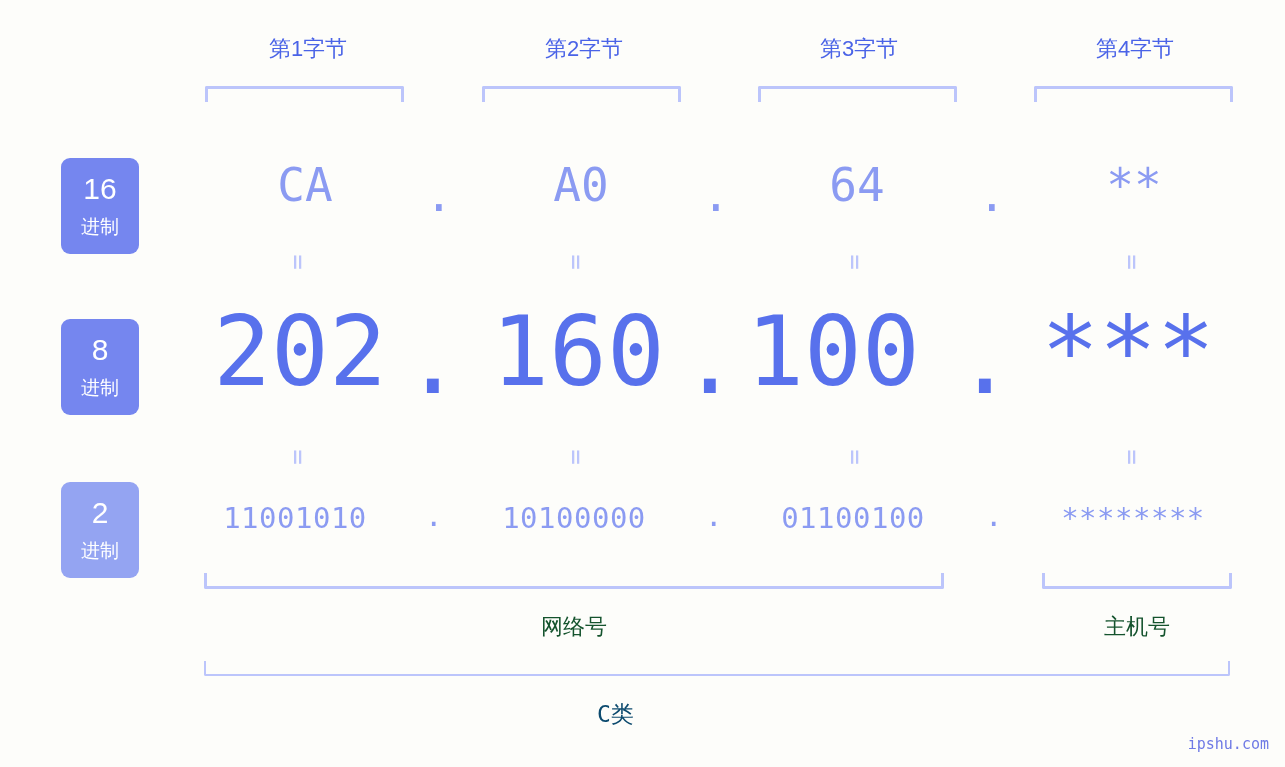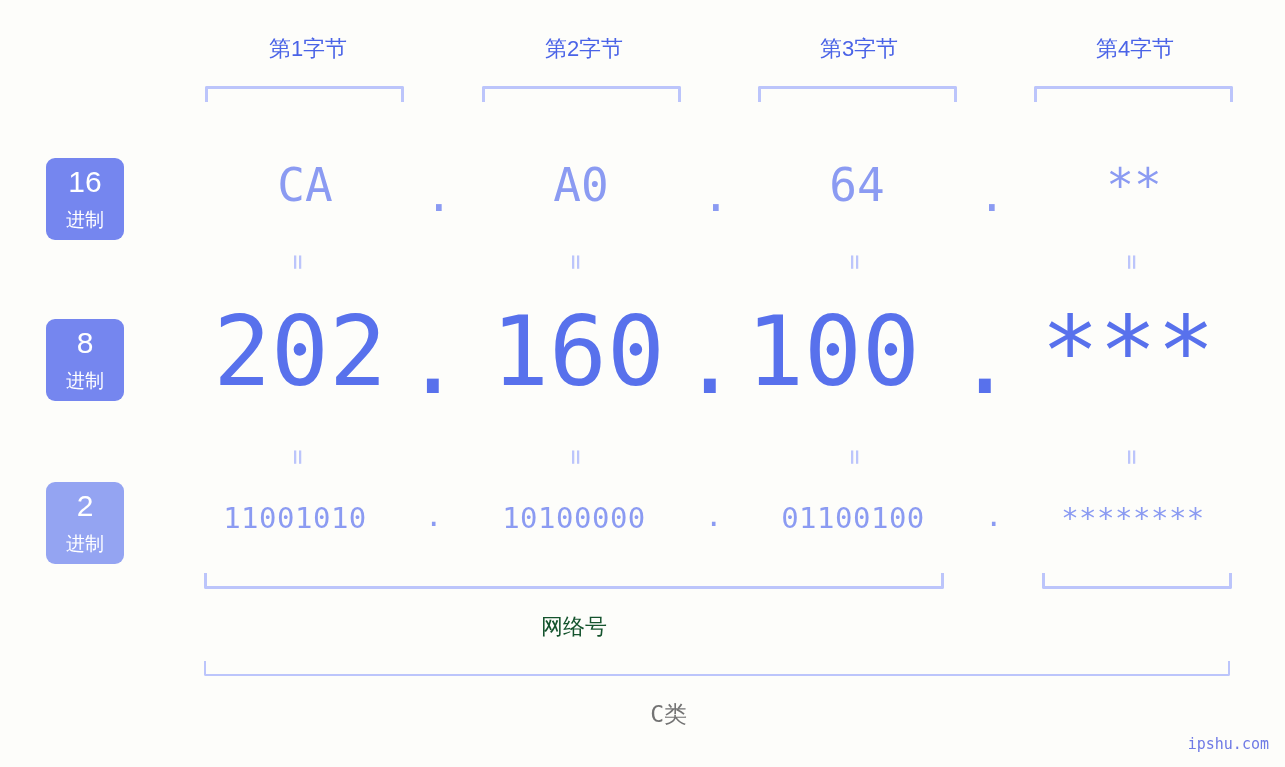--- a/index.html
+++ b/index.html
@@ -53,23 +53,23 @@
     border-bottom-right-radius: 2px;
   }
   .bracket.bottom-thin {
     border-width: 2px;
     border-top: none;
   }
 
   
   .badge {
     position: absolute;
-    left: 46px;
+    left: 61px;
     width: 78px;
-    height: 82px;
+    height: 96px;
     border-radius: 9px;
     background: #7586ef;
     color: #ffffff;
     display: flex;
     flex-direction: column;
     align-items: center;
     justify-content: center;
     font-family: "Liberation Sans", sans-serif;
   }
   .badge .num {
@@ -157,24 +157,24 @@
     text-align: center;
     font-size: 22px;
     line-height: 30px;
     color: #14532d;
     font-family: "Liberation Sans", sans-serif;
     white-space: nowrap;
   }
 
   .class-label {
     position: absolute;
-    text-align: right;
+    text-align: left;
     font-size: 23px;
     line-height: 32px;
-    color: #737373;
+    color: #0c4a6e;
     font-family: "DejaVu Sans Mono", monospace;
     white-space: nowrap;
   }
 
   
   .watermark {
     position: absolute;
     right: 16px;
     bottom: 14px;
     font-family: "DejaVu Sans Mono", monospace;
@@ -254,20 +254,21 @@
 
     <div class="dot bin" style="left:425px">.</div>
     <div class="dot bin" style="left:705px">.</div>
     <div class="dot bin" style="left:985px">.</div>
   </div>
 
   <div class="bracket bottom" style="left:204px; top:573px; width:740px;"></div>
   <div class="bracket bottom" style="left:1042px; top:573px; width:190px;"></div>
 
   <div class="section-label" style="left:454px; top:612px; width:240px;">网络号</div>
+  <div class="section-label" style="left:1017px; top:612px; width:240px;">主机号</div>
 
   <div class="bracket bottom bottom-thin" style="left:204px; top:661px; width:1026px; height:15px;"></div>
 
   <div class="class-label" style="left:597px; top:698px; width:90px;">C类</div>
 
   <div class="watermark">ipshu.com</div>
 
 </div>
 
 </body></html>

